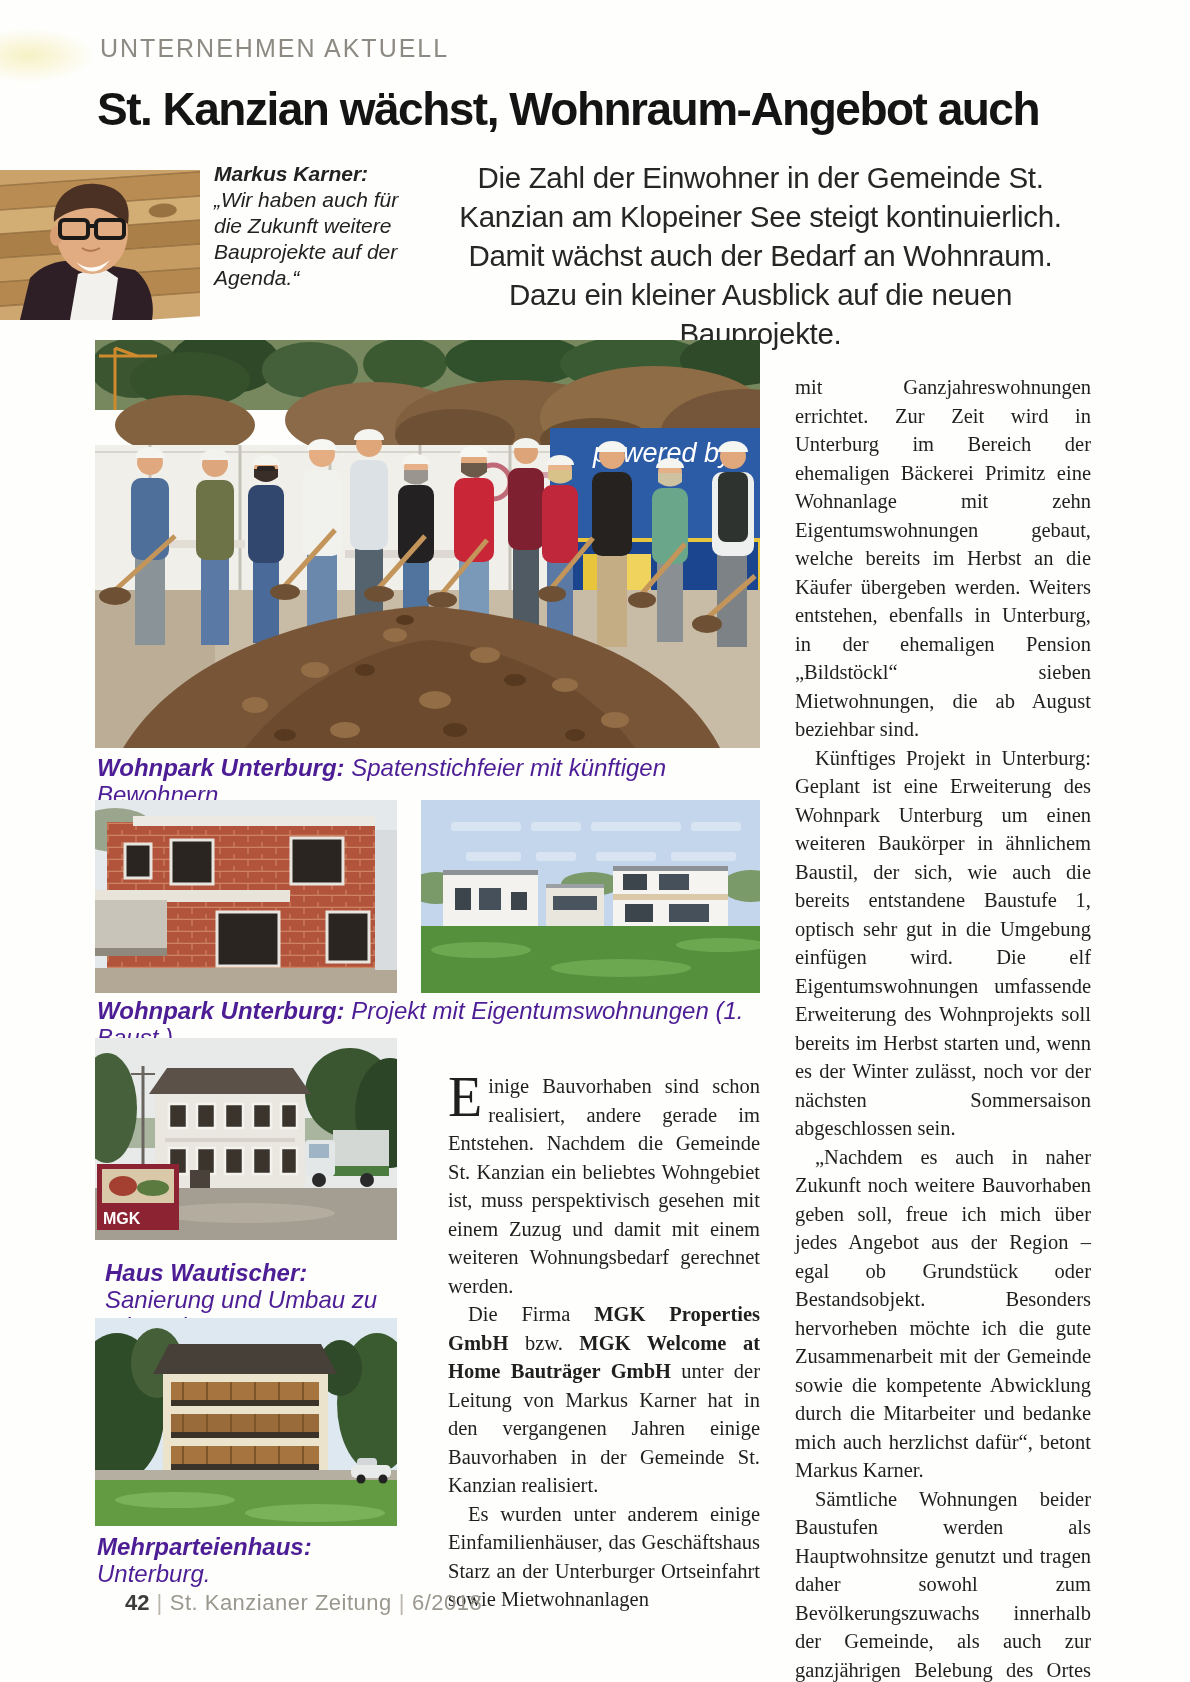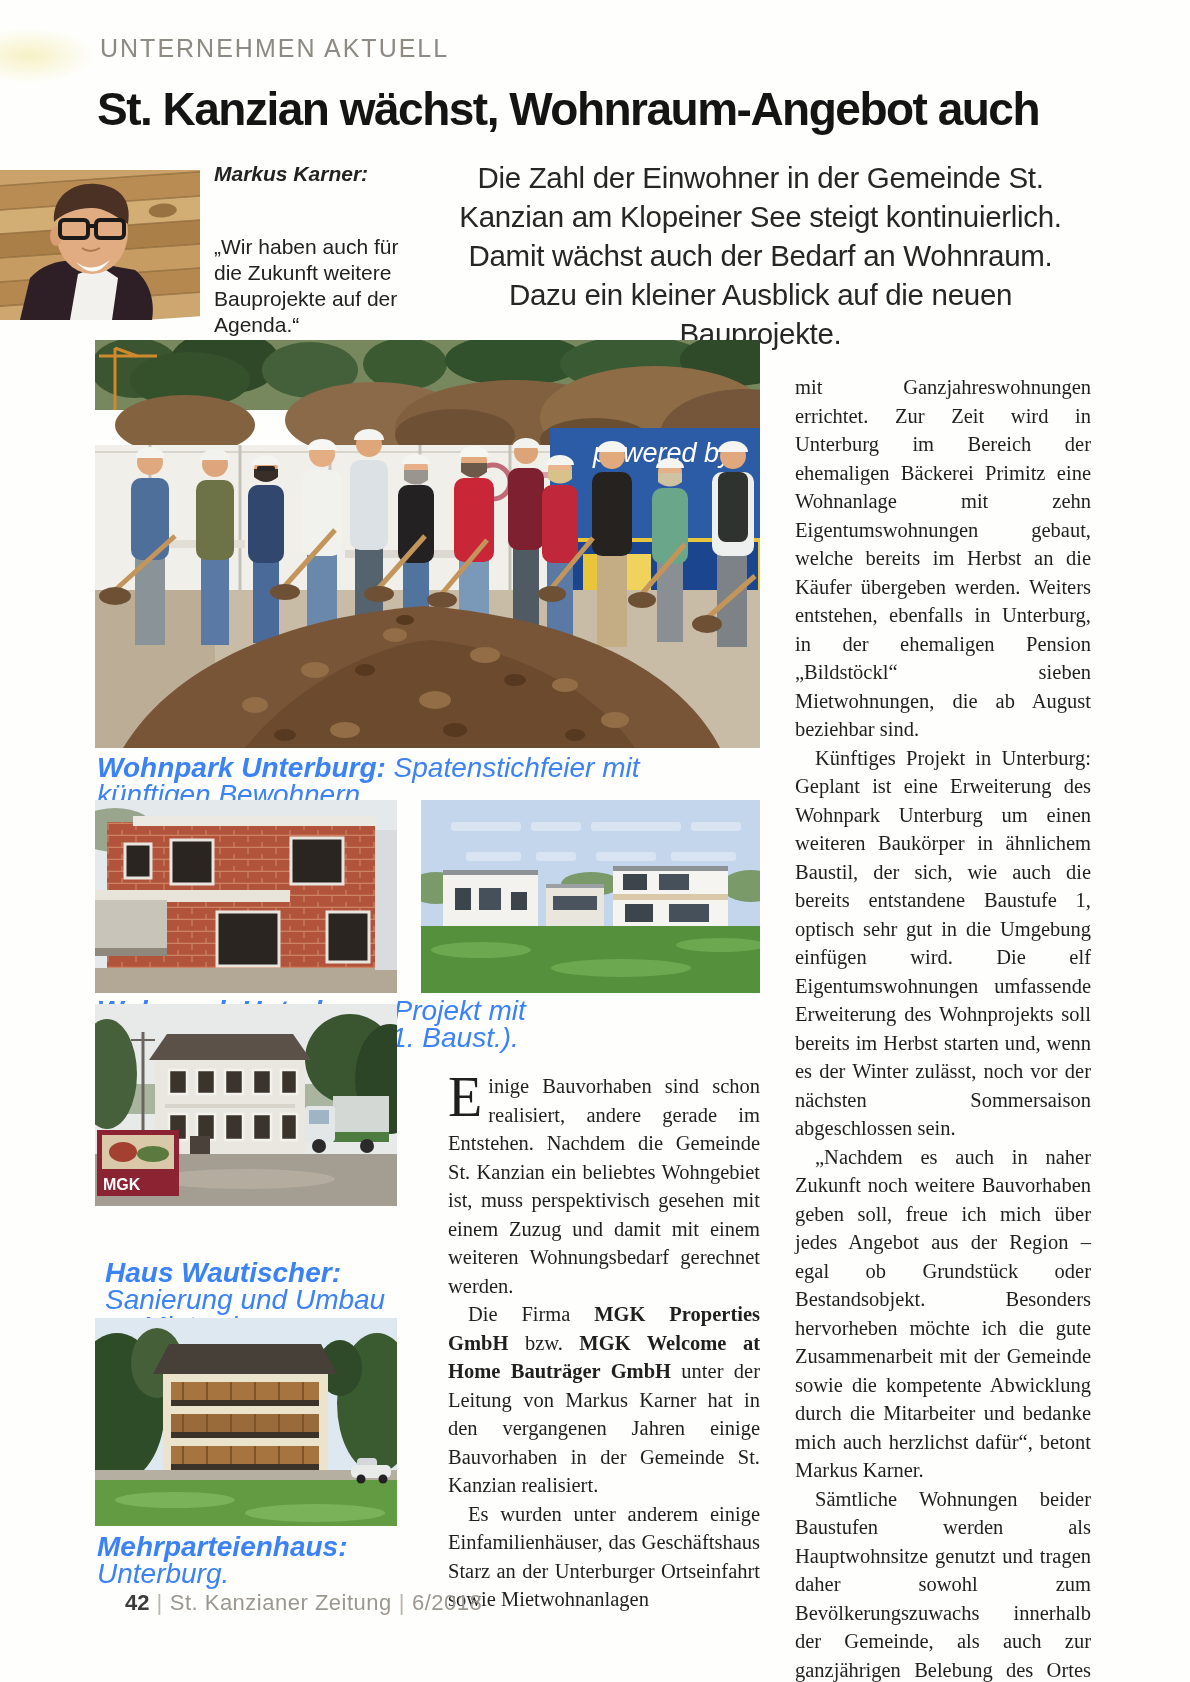--- a/index.html
+++ b/index.html
@@ -19,35 +19,35 @@
     font-size:46px;font-weight:bold;color:#141414;letter-spacing:-1.5px;
   }
   .smudge{
     left:0;top:28px;width:95px;height:55px;
     background:radial-gradient(ellipse at 30% 50%, rgba(240,230,150,.55), rgba(240,230,150,0) 70%);
   }
   
   .portrait{left:0;top:170px;width:200px;height:150px;}
   .quote{left:214px;top:161px;width:192px;color:#222;}
   .quote .qname{font-size:21px;font-weight:bold;font-style:italic;line-height:26px;}
-  .quote .qtext{font-size:21px;line-height:26px;margin-top:47px;}
+  .quote .qtext{font-size:21px;font-style:italic;line-height:26px;}
   .intro{
     left:448px;top:158px;width:625px;
     font-size:29.5px;line-height:39px;color:#262626;letter-spacing:-0.3px;text-align:center;
   }
   
   .photo{display:block;}
   .ph-big{left:95px;top:340px;width:665px;height:408px;}
   .ph-brick{left:95px;top:800px;width:302px;height:193px;}
   .ph-render{left:421px;top:800px;width:339px;height:193px;}
-  .ph-waut{left:95px;top:1004px;width:302px;height:159px;}
+  .ph-waut{left:95px;top:1038px;width:302px;height:159px;}
   .ph-mehr{left:95px;top:1318px;width:302px;height:208px;}
   
   .caption{
-    font-size:28px;font-style:italic;color:#3b82f6;line-height:27px;
+    font-size:24px;font-style:italic;color:#4c1d95;line-height:27px;
   }
   .caption .cap-lead{font-weight:bold;}
   .cap1{left:97px;top:754px;width:650px;}
   .cap2{left:97px;top:997px;width:650px;}
   .cap3{left:97px;top:1251px;width:315px;}
   .cap4{left:97px;top:1533px;width:315px;}
   
   .colbody{
     font-family:"Liberation Serif",serif;color:#1f1f1f;
     font-size:20.5px;line-height:28.5px;text-align:justify;

